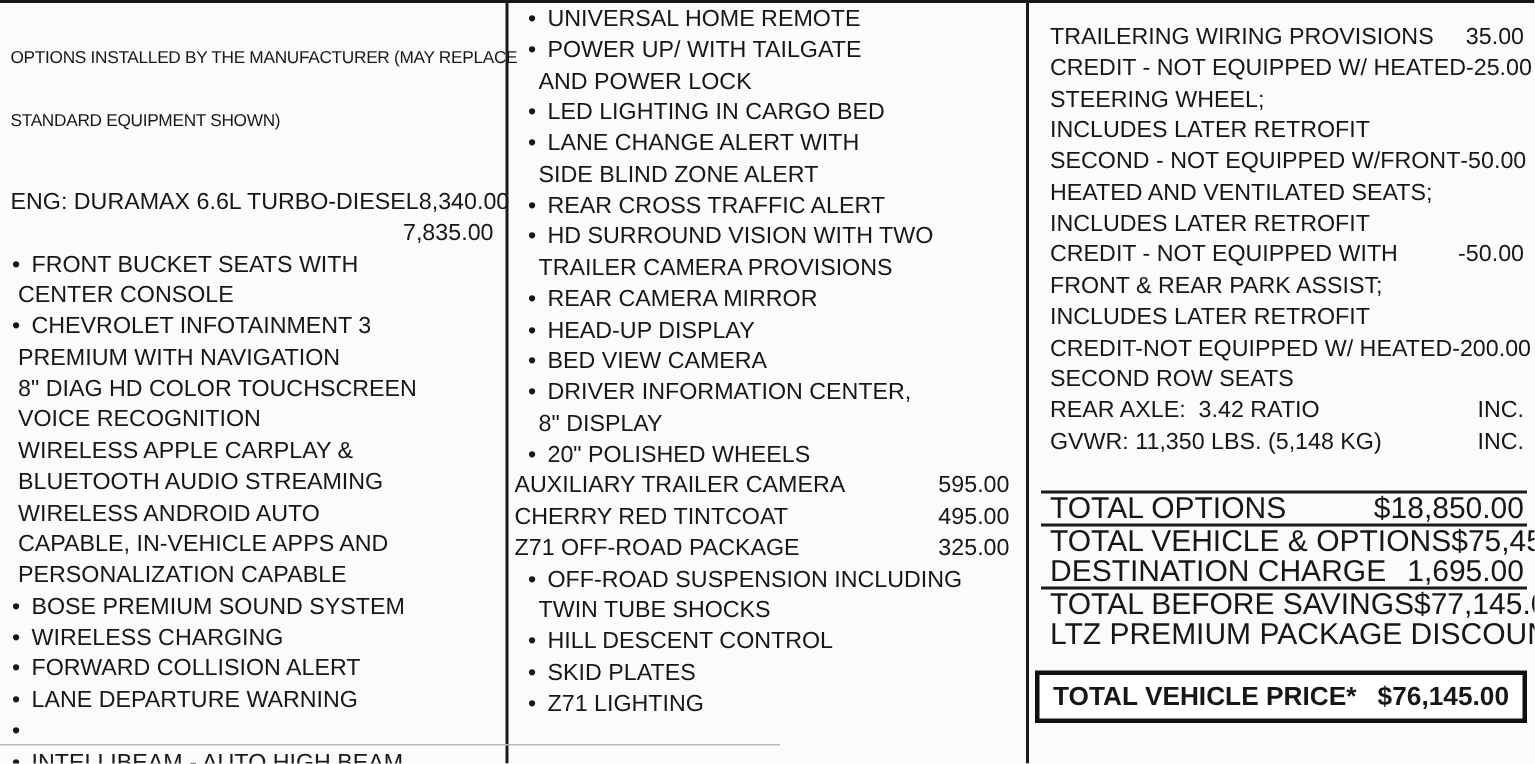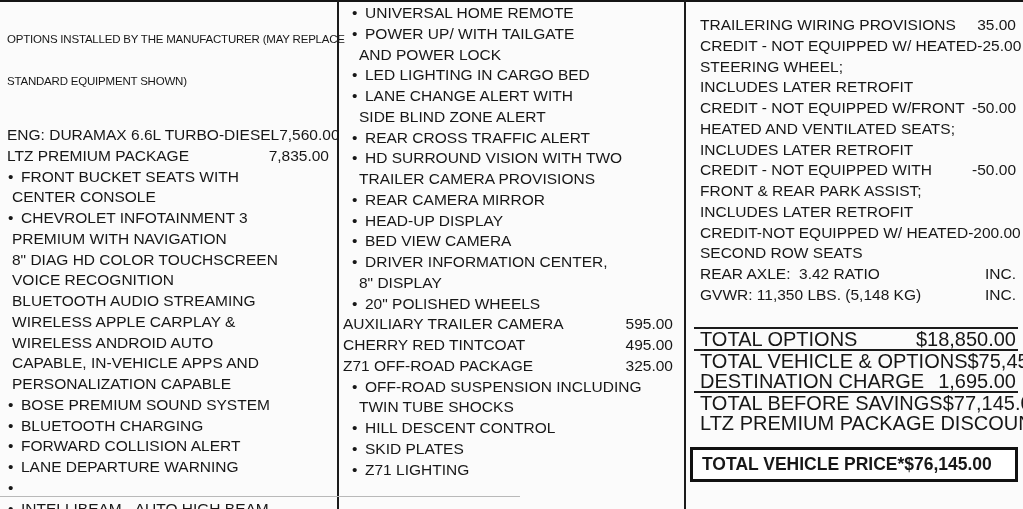--- a/index.html
+++ b/index.html
@@ -32,54 +32,54 @@
   #col2 .row.cont   { padding-left: 16px; }
 
   .totals { margin-top: 21px; margin-left: -6px; width: 324px; }
   .trule { height: 2px; background: #1b1b1b; }
   .trow { display: flex; justify-content: space-between; align-items: baseline;
           font-size: 20px; line-height: 20px; padding: 0 2px 0 6px; white-space: pre; }
 
   .total-box {
     margin-top: 14px; margin-left: -10px; width: 328px; box-sizing: border-box;
     border: 3px solid #111; background: #fff;
-    display: flex; justify-content: flex-start; align-items: center;
+    display: flex; justify-content: space-between; align-items: center;
     padding: 4px 9px; font-weight: bold; font-size: 17.5px; white-space: pre;
   }
 </style>
 </head>
 <body>
 
 <div>
   <div class="top-border"></div>
   <div class="divider d1"></div>
   <div class="divider d2"></div>
   <div class="bottom-line"></div>
 
   <div class="col" id="col1">
     <div class="hdr">
       <div>OPTIONS INSTALLED BY THE MANUFACTURER (MAY REPLACE</div>
       <div>STANDARD EQUIPMENT SHOWN)</div>
     </div>
     <div class="items">
-        <div class="row priced"><span class="txt">ENG: DURAMAX 6.6L TURBO-DIESEL</span><span class="price">7,560.00</span></div>
-        <div class="row priced"><span class="txt">LTZ PREMIUM PACKAGE</span><span class="price">7,835.00</span></div>
+        <div class="row priced"><span class="txt">ENG: DURAMAX 6.6L TURBO-DIESEL</span><span class="price">8,340.00</span></div>
+        <div class="row priced"><span class="price">7,835.00</span></div>
         <div class="row bullet"><span class="bul">•</span><span class="txt">FRONT BUCKET SEATS WITH</span></div>
         <div class="row cont"><span class="txt">CENTER CONSOLE</span></div>
         <div class="row bullet"><span class="bul">•</span><span class="txt">CHEVROLET INFOTAINMENT 3</span></div>
         <div class="row cont"><span class="txt">PREMIUM WITH NAVIGATION</span></div>
         <div class="row cont"><span class="txt">8" DIAG HD COLOR TOUCHSCREEN</span></div>
         <div class="row cont"><span class="txt">VOICE RECOGNITION</span></div>
+        <div class="row cont"><span class="txt">WIRELESS APPLE CARPLAY &amp;</span></div>
         <div class="row cont"><span class="txt">BLUETOOTH AUDIO STREAMING</span></div>
-        <div class="row cont"><span class="txt">WIRELESS APPLE CARPLAY &amp;</span></div>
         <div class="row cont"><span class="txt">WIRELESS ANDROID AUTO</span></div>
         <div class="row cont"><span class="txt">CAPABLE, IN-VEHICLE APPS AND</span></div>
         <div class="row cont"><span class="txt">PERSONALIZATION CAPABLE</span></div>
         <div class="row bullet"><span class="bul">•</span><span class="txt">BOSE PREMIUM SOUND SYSTEM</span></div>
-        <div class="row bullet"><span class="bul">•</span><span class="txt">BLUETOOTH CHARGING</span></div>
+        <div class="row bullet"><span class="bul">•</span><span class="txt">WIRELESS CHARGING</span></div>
         <div class="row bullet"><span class="bul">•</span><span class="txt">FORWARD COLLISION ALERT</span></div>
         <div class="row bullet"><span class="bul">•</span><span class="txt">LANE DEPARTURE WARNING</span></div>
         <div class="row bullet"><span class="bul">•</span></div>
         <div class="row bullet"><span class="bul">•</span><span class="txt">INTELLIBEAM - AUTO HIGH BEAM</span></div>
       </div>
   </div>
 
   <div class="col" id="col2">
     <div class="items">
         <div class="row bullet"><span class="bul">•</span><span class="txt">UNIVERSAL HOME REMOTE</span></div>
@@ -107,21 +107,21 @@
         <div class="row bullet"><span class="bul">•</span><span class="txt">Z71 LIGHTING</span></div>
       </div>
   </div>
 
   <div class="col" id="col3">
     <div class="items">
         <div class="row priced"><span class="txt">TRAILERING WIRING PROVISIONS</span><span class="price">35.00</span></div>
         <div class="row priced"><span class="txt">CREDIT - NOT EQUIPPED W/ HEATED</span><span class="price">-25.00</span></div>
         <div class="row plain"><span class="txt">STEERING WHEEL;</span></div>
         <div class="row plain"><span class="txt">INCLUDES LATER RETROFIT</span></div>
-        <div class="row priced"><span class="txt">CREDIT - NOT EQUIPPED W/FRONT</span><span class="price">-50.00</span></div>
+        <div class="row priced"><span class="txt">SECOND - NOT EQUIPPED W/FRONT</span><span class="price">-50.00</span></div>
         <div class="row plain"><span class="txt">HEATED AND VENTILATED SEATS;</span></div>
         <div class="row plain"><span class="txt">INCLUDES LATER RETROFIT</span></div>
         <div class="row priced"><span class="txt">CREDIT - NOT EQUIPPED WITH</span><span class="price">-50.00</span></div>
         <div class="row plain"><span class="txt">FRONT &amp; REAR PARK ASSIST;</span></div>
         <div class="row plain"><span class="txt">INCLUDES LATER RETROFIT</span></div>
         <div class="row priced"><span class="txt">CREDIT-NOT EQUIPPED W/ HEATED</span><span class="price">-200.00</span></div>
         <div class="row plain"><span class="txt">SECOND ROW SEATS</span></div>
         <div class="row priced"><span class="txt">REAR AXLE:  3.42 RATIO</span><span class="price">INC.</span></div>
         <div class="row priced"><span class="txt">GVWR: 11,350 LBS. (5,148 KG)</span><span class="price">INC.</span></div>
       </div>

